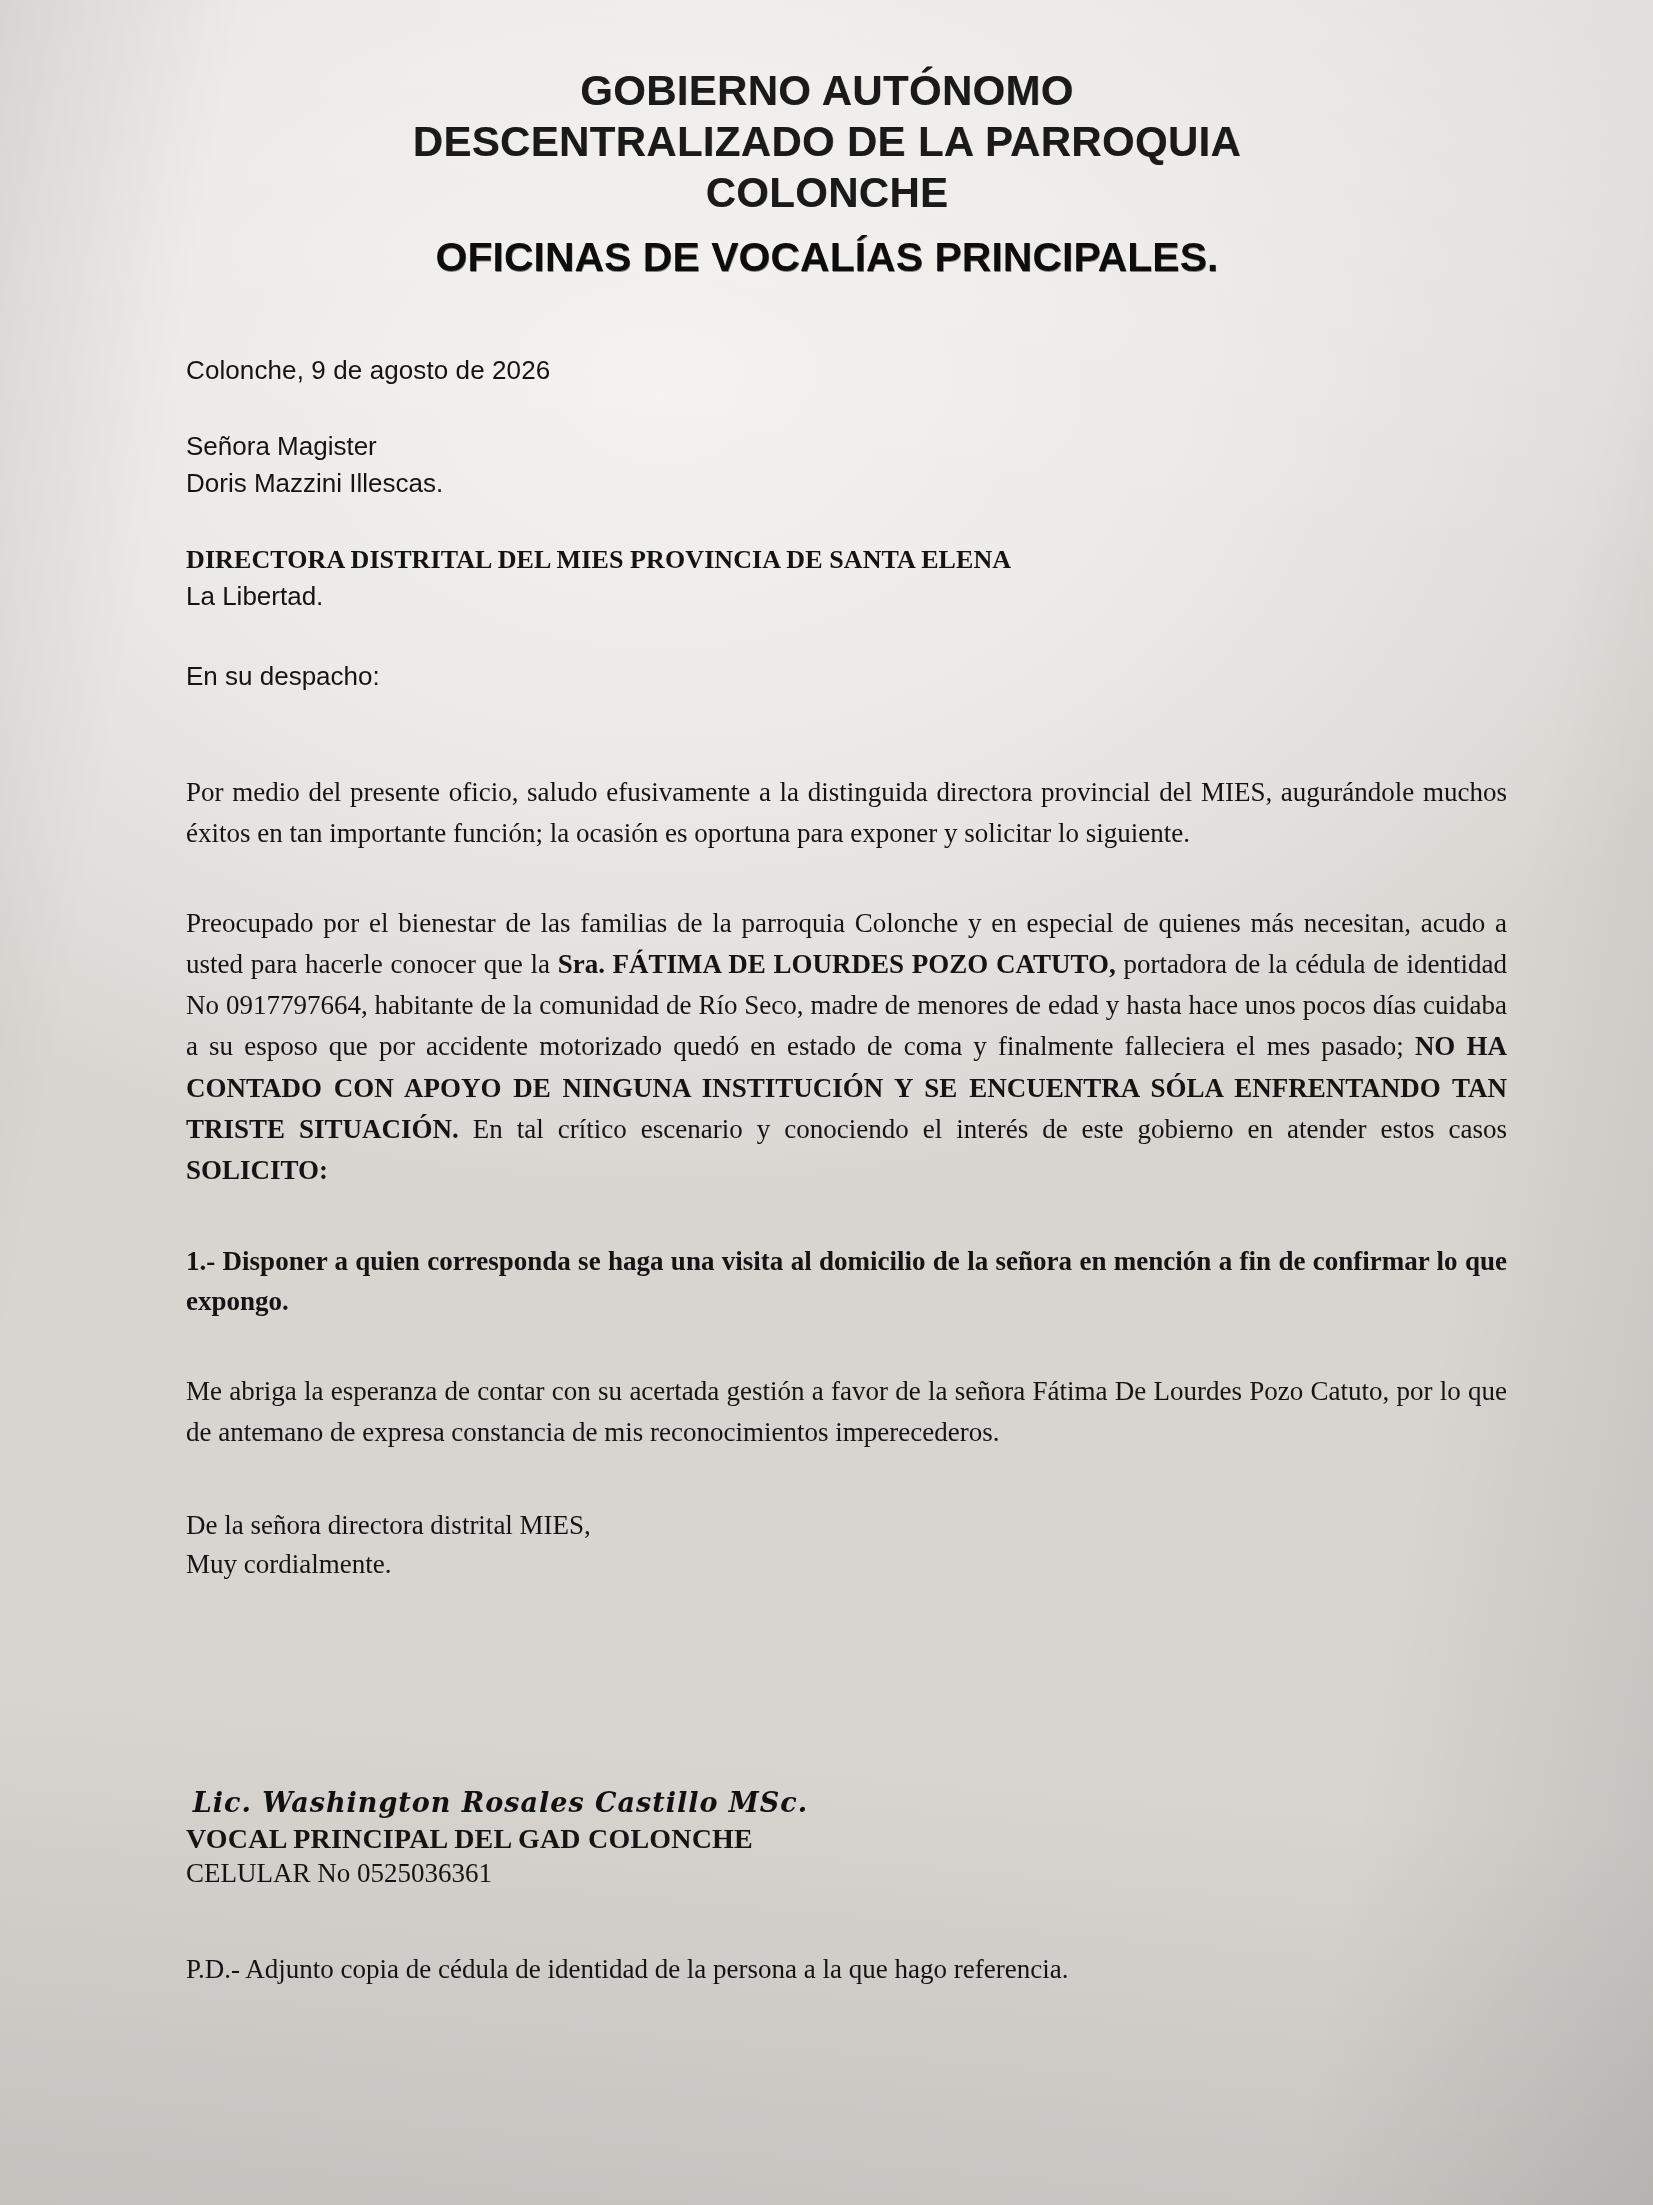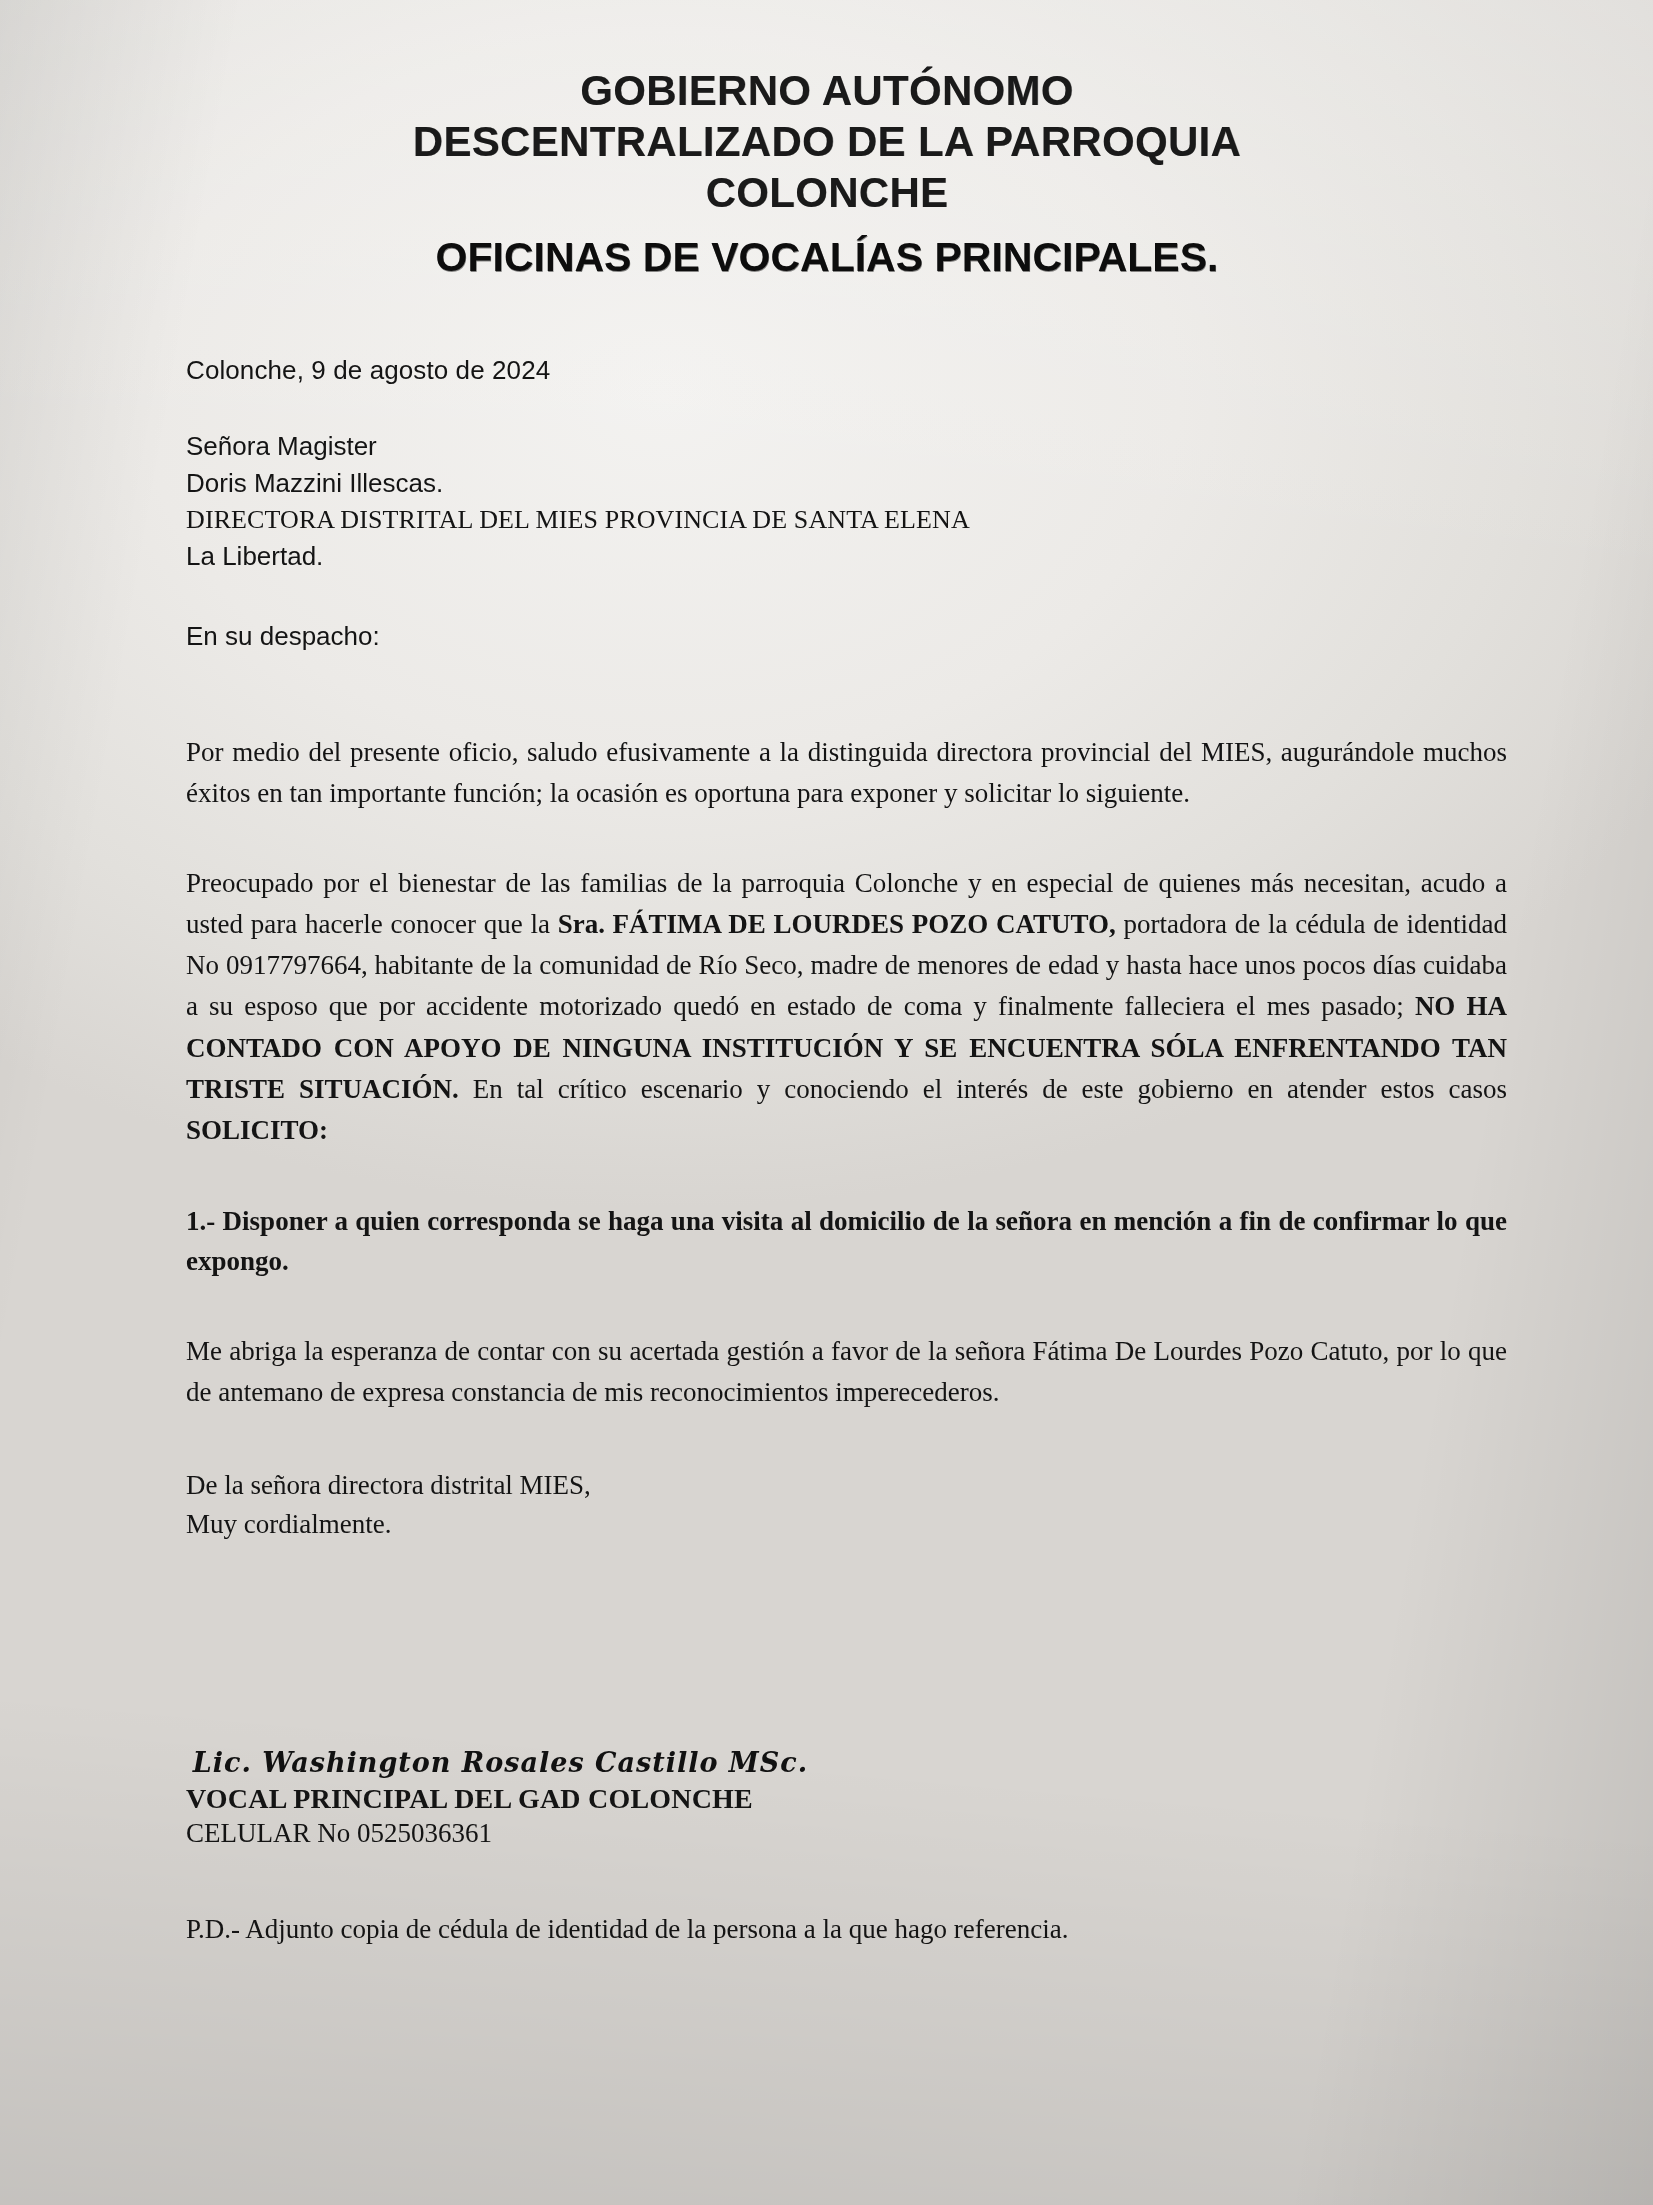--- a/index.html
+++ b/index.html
@@ -69,23 +69,24 @@
     letter-spacing: 0.1px;
     margin-bottom: 42px;
   }
   .addressee {
     font-size: 26px;
     line-height: 1.42;
     font-family: "Liberation Sans", sans-serif;
   }
   .addressee .bold-serif {
     font-family: "Liberation Serif", serif;
-    font-weight: normal;
+    font-weight: bold;
     font-size: 26px;
     letter-spacing: 0.1px;
+    margin-top: 40px;
   }
   .despacho {
     font-size: 26px;
     font-family: "Liberation Sans", sans-serif;
     margin-top: 46px;
   }
 
   .para {
     font-size: 27px;
     line-height: 1.52;
@@ -150,21 +151,21 @@
 
     <div class="letterhead">
       <div class="lh-line">GOBIERNO AUTÓNOMO</div>
       <div class="lh-line">DESCENTRALIZADO DE LA PARROQUIA</div>
       <div class="lh-line">COLONCHE</div>
       <div class="lh-sub">OFICINAS DE VOCALÍAS PRINCIPALES.</div>
     </div>
 
     <div class="body-block">
 
-      <div class="date-line">Colonche, 9 de agosto de 2024</div>
+      <div class="date-line">Colonche, 9 de agosto de 2026</div>
 
       <div class="addressee">
         <div>Señora Magister</div>
         <div>Doris Mazzini Illescas.</div>
         <div class="bold-serif">DIRECTORA DISTRITAL DEL MIES PROVINCIA DE SANTA ELENA</div>
         <div>La Libertad.</div>
       </div>
 
       <div class="despacho">En su despacho:</div>
 

